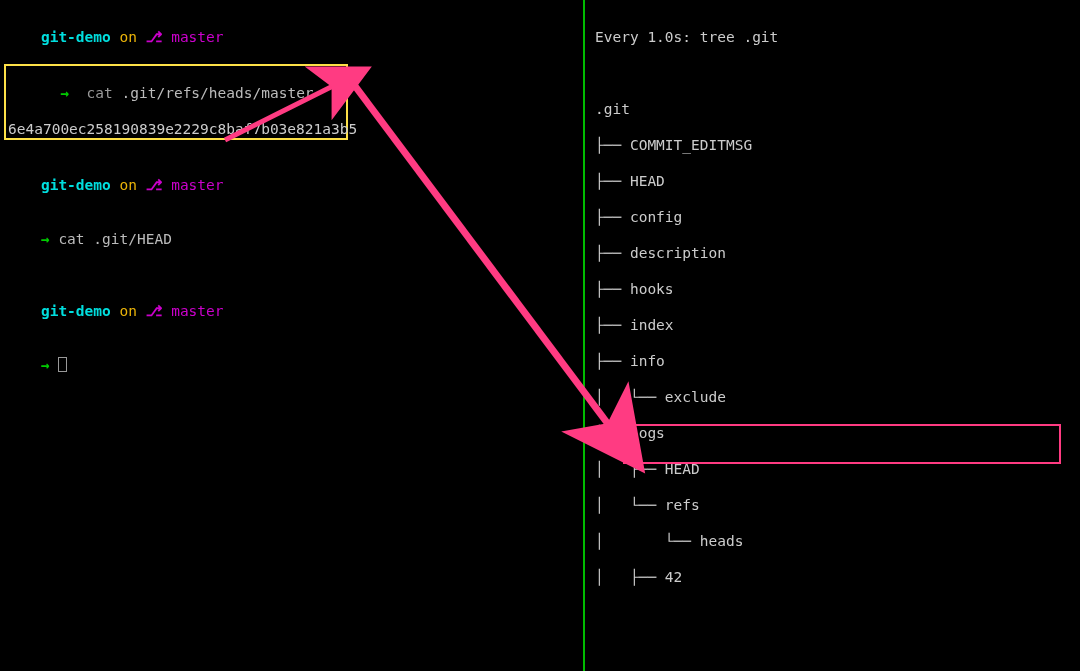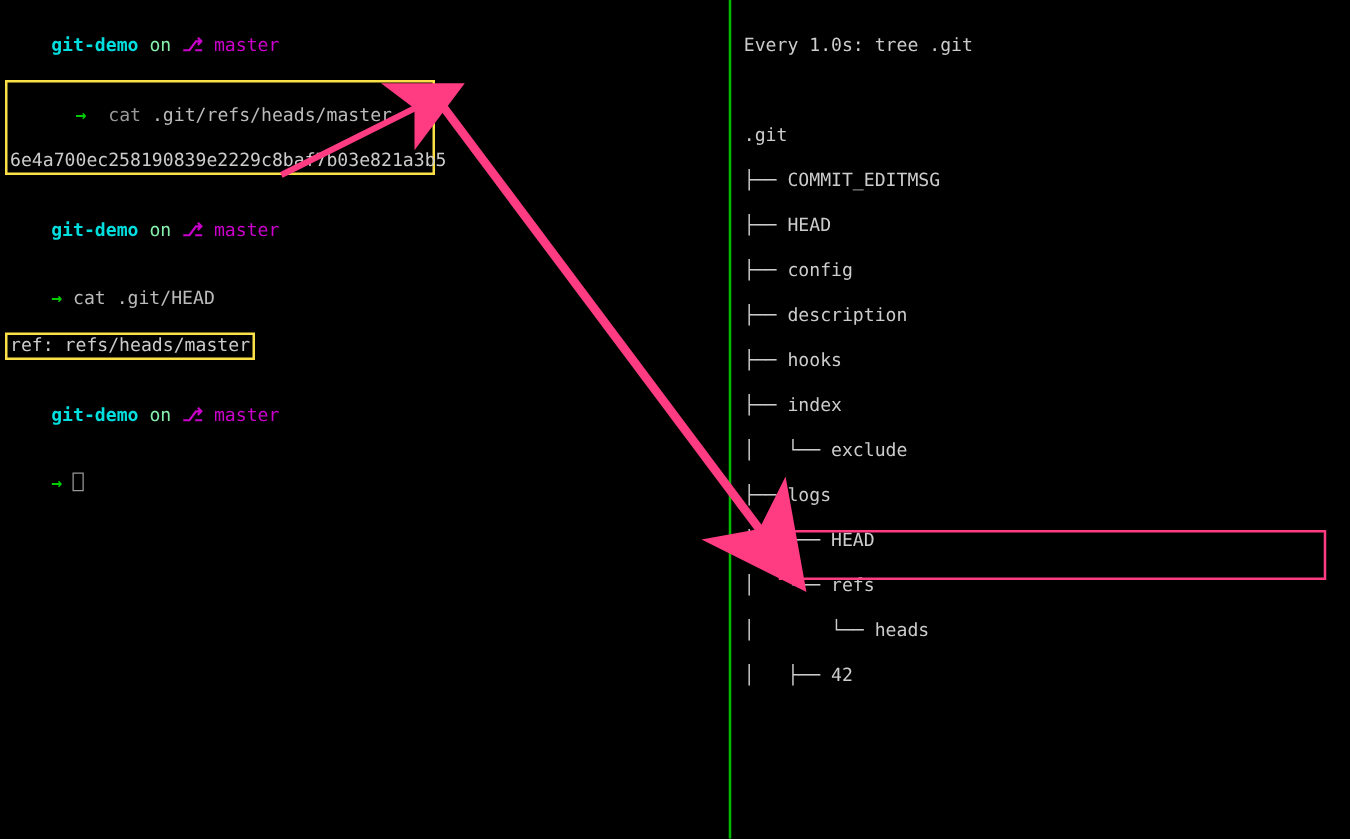--- a/index.html
+++ b/index.html
@@ -25,21 +25,21 @@
     background: #0b0;
   }
   .right {
     flex: 1;
     padding: 10px 6px 17px 10px;
     white-space: pre;
     color: #ccc;
   }
   .prompt-line { white-space: pre; }
   .c-dir { color: #00dede; font-weight: bold; }
-  .c-on  { color: #86efac; }
+  .c-on  { color: #eab308; }
   .c-br  { color: #cc00cc; }
   .c-br-sym { color: #cc00cc; font-weight: bold; }
   .c-arrow { color: #00cc00; font-weight: bold; }
   .c-cmd { color: #bbb; }
   .c-dim { color: #999; }
   .c-out { color: #ccc; }
   .highlight-box {
     border: 2px solid #fde047;
     display: inline-block;
     padding: 0 2px;
@@ -75,23 +75,20 @@
   </span>
 
   <div style="height:18px"></div>
 
   <span class="prompt-line row">
     <span class="c-dir">git-demo</span><span> </span><span class="c-on">on</span><span> </span><span class="c-br-sym">⎇</span><span> </span><span class="c-br">master</span>
   </span>
   <span class="prompt-line row">
     <span class="c-arrow">→</span><span> </span><span class="c-cmd">cat .git/HEAD</span>
   </span>
-  <span class="highlight-box">
-    <span class="c-out">ref: refs/heads/master</span>
-  </span>
 
   <div style="height:18px"></div>
 
   <span class="prompt-line row">
     <span class="c-dir">git-demo</span><span> </span><span class="c-on">on</span><span> </span><span class="c-br-sym">⎇</span><span> </span><span class="c-br">master</span>
   </span>
   <span class="prompt-line row">
     <span class="c-arrow">→</span><span> </span><span class="cursor-box"></span>
   </span>
 </div>
@@ -101,20 +98,21 @@
 <div class="right">
 <span class="row">Every 1.0s: tree .git</span>
 <span class="row">&nbsp;</span>
 <span class="row">.git</span>
 <span class="row">├── COMMIT_EDITMSG</span>
 <span class="row">├── HEAD</span>
 <span class="row">├── config</span>
 <span class="row">├── description</span>
 <span class="row">├── hooks</span>
 <span class="row">├── index</span>
+<span class="row">├── info</span>
 <span class="row">│   └── exclude</span>
 <span class="row">├── logs</span>
 <span class="row">│   ├── HEAD</span>
 <span class="row">│   └── refs</span>
 <span class="row">│       └── heads</span>
 <span class="row">│   ├── 42</span>
 
 
 
 

